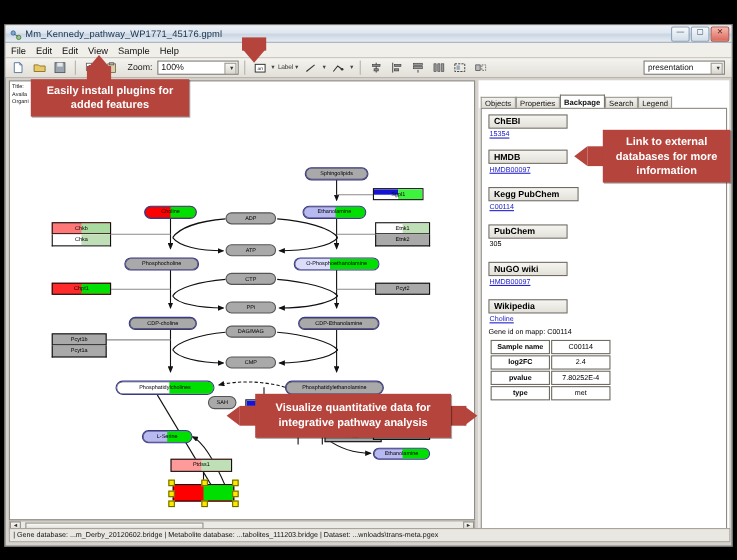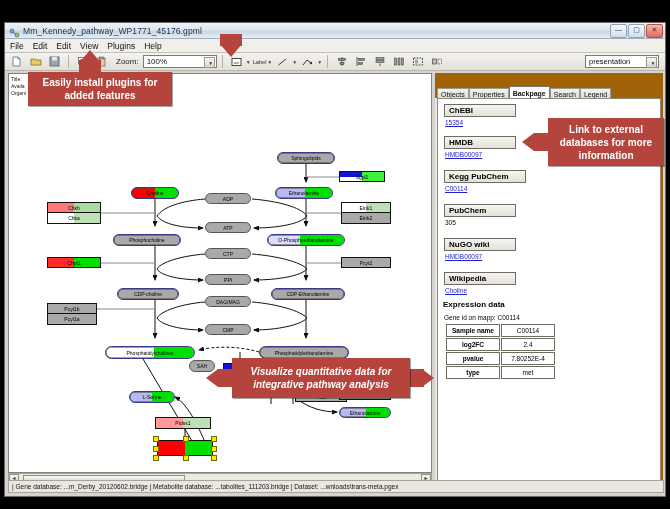--- a/index.html
+++ b/index.html
@@ -71,21 +71,21 @@
   .gene{border:1px solid #111;background:#a9a9a9;border-radius:0;}
   .label-on-top{position:absolute;left:0;right:0;top:0;bottom:0;display:flex;align-items:center;
     justify-content:center;font-size:5px;color:#000;z-index:3;white-space:nowrap;}
   .half{position:absolute;top:0;bottom:0;}
   .selbox{position:absolute;box-sizing:border-box;}
   .handle{position:absolute;width:4px;height:4px;background:#ffe800;border:1px solid #6b6b00;}
 
   svg.wires{position:absolute;left:0;top:0;width:424px;height:400px;pointer-events:none;}
 
   
-  .side-pane{position:absolute;left:430px;top:50px;width:228px;height:411px;background:#a16207;}
+  .side-pane{position:absolute;left:430px;top:50px;width:228px;height:411px;background:#ffffff;}
   .tabs-row{position:absolute;left:2px;top:13px;height:13px;display:flex;align-items:flex-end;gap:0px;}
   .tab{height:11px;padding:0 3px;font-size:7px;color:#111;background:linear-gradient(to bottom,#f3f2ee,#dcd9d1);
     border:1px solid #9b988f;border-bottom:none;display:flex;align-items:center;box-sizing:border-box;}
   .tab.active{height:13px;background:#fff;font-weight:bold;border-color:#7a776f;}
   .backpage{position:absolute;left:2px;top:25px;width:224px;height:384px;background:#fff;
     border:1px solid #8d8a82;box-sizing:border-box;overflow:hidden;}
   .bp-head{margin:5px 6px 0 6px;height:13px;background:linear-gradient(to bottom,#f5f4f0,#e3e1d9);
     border:1px solid #6f6c64;font-size:8px;font-weight:bold;color:#000;display:flex;align-items:center;
     padding-left:4px;box-sizing:border-box;width:72px;}
   .bp-link{margin:2px 0 0 7px;font-size:6.5px;color:#2222cc;text-decoration:underline;}
@@ -143,21 +143,21 @@
         <span class="winbtn">▢</span>
         <span class="winbtn close">✕</span>
       </span>
     </div>
 
     <div class="menubar">
       <span class="menuitem">File</span>
       <span class="menuitem">Edit</span>
       <span class="menuitem">Edit</span>
       <span class="menuitem">View</span>
-      <span class="menuitem">Plugins</span>
+      <span class="menuitem">Sample</span>
       <span class="menuitem">Help</span>
     </div>
 
     <div class="toolbar">
       <span class="tb-btn">
         <svg width="11" height="11" viewBox="0 0 11 11">
             <path d="M2 1h5l2 2v7H2z" fill="#fff" stroke="#4a6e9b" stroke-width=".8"></path>
             <path d="M7 1v2h2" fill="none" stroke="#4a6e9b" stroke-width=".8"></path>
           </svg>
       </span>
@@ -518,21 +518,20 @@
 
         <div class="bp-head" style="margin-top:12px;">PubChem</div>
         <div class="bp-plain">305</div>
 
         <div class="bp-head" style="margin-top:12px;">NuGO wiki</div>
         <div class="bp-link">HMDB00097</div>
 
         <div class="bp-head" style="margin-top:12px;">Wikipedia</div>
         <div class="bp-link">Choline</div>
 
-        <div class="bp-exp">Expression data</div>
         <div class="bp-geneid">Gene id on mapp: C00114</div>
 
         <table class="bp-table">
           <tbody>
               <tr>
                 <td class="k">Sample name</td>
                 <td class="v">C00114</td>
               </tr>
           <tr>
                 <td class="k">log2FC</td>
@@ -560,20 +559,20 @@
   <div class="arrow arr-down" style="left:220px;top:44px;"></div>
 
   <div class="callout" style="left:28px;top:72px;width:144px;height:34px;">Easily install plugins for added features</div>
   <div class="arrow-stem" style="left:79px;top:60px;width:22px;height:14px;"></div>
   <div class="arrow arr-up" style="left:79px;top:50px;"></div>
 
   <div class="callout" style="left:548px;top:118px;width:116px;height:48px;">Link  to external databases  for more information</div>
   <div class="arrow-stem" style="left:534px;top:133px;width:18px;height:18px;"></div>
   <div class="arrow arr-left" style="left:522px;top:133px;"></div>
 
-  <div class="callout" style="left:232px;top:358px;width:178px;height:40px;font-style:italic;">Visualize quantitative data  for integrative pathway analysis</div>
+  <div class="callout" style="left:232px;top:358px;width:178px;height:40px;">Visualize quantitative data  for integrative pathway analysis</div>
   <div class="arrow-stem" style="left:218px;top:369px;width:16px;height:18px;"></div>
   <div class="arrow arr-left" style="left:206px;top:369px;"></div>
   <div class="arrow-stem" style="left:408px;top:369px;width:16px;height:18px;"></div>
   <div class="arrow arr-right" style="left:422px;top:369px;"></div>
 
 
 </div>
 
 </body></html>

